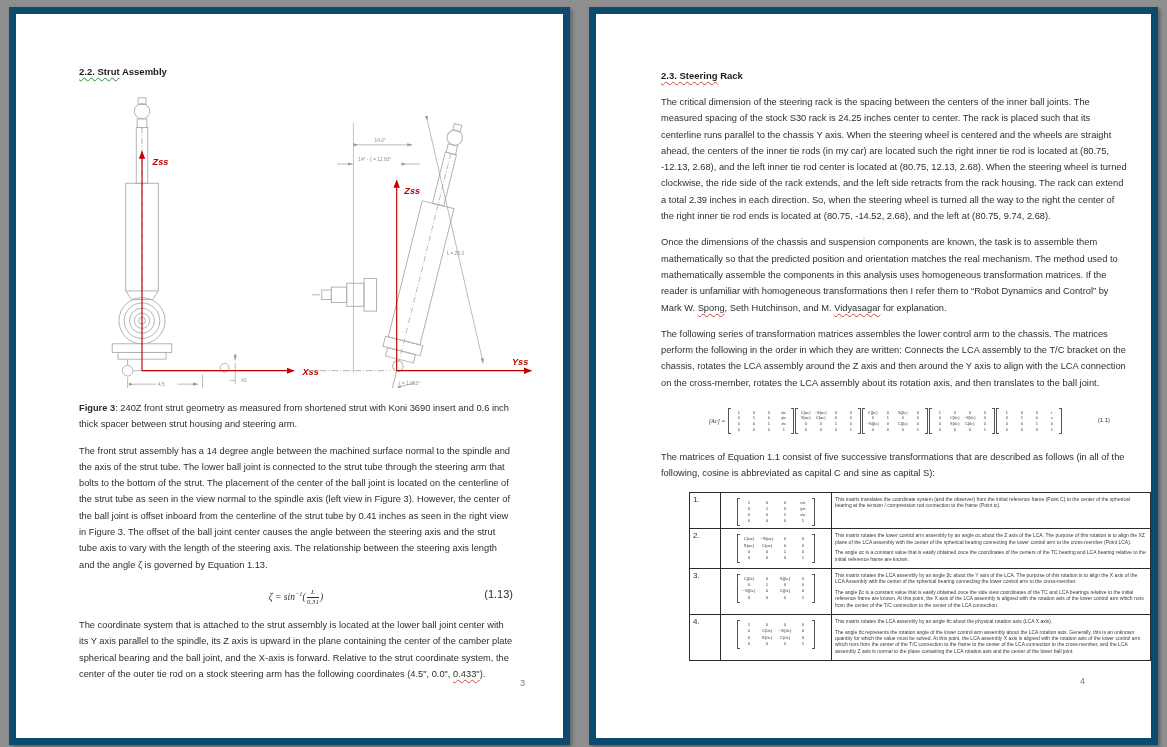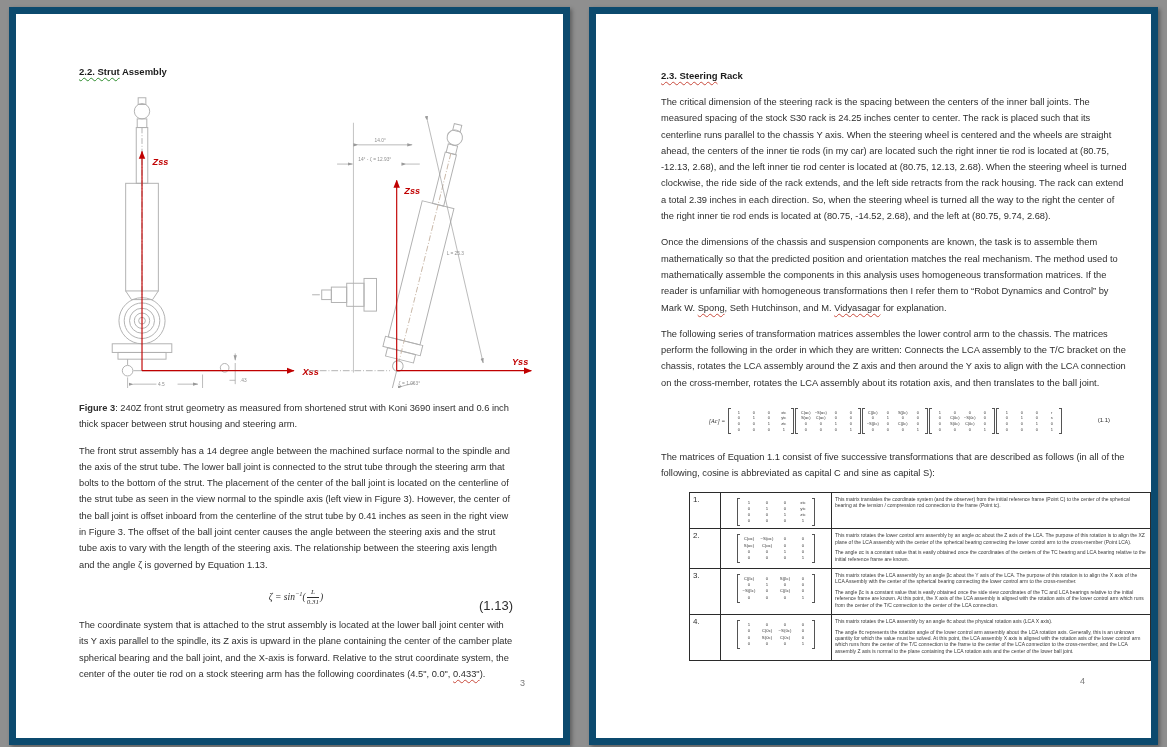--- a/index.html
+++ b/index.html
@@ -20,21 +20,21 @@
   .pageno{position:absolute;font-size:9px;color:#7a7a7a;}
   .pn3{right:38px;bottom:50px;}
   .pn4{right:66px;bottom:52px;}
   
   .eq113{position:relative;text-align:center;font-family:"Liberation Serif",serif;font-style:italic;
          font-size:9.5px;margin:4px 0 12px 0;height:22px;line-height:22px;}
   .eq113 sup{font-size:6.5px;}
   .frac{display:inline-block;vertical-align:middle;text-align:center;font-size:7px;line-height:7px;margin:0 1px;}
   .frac .num{display:block;border-bottom:0.8px solid #2e2e2e;padding:0 2px 1px 2px;}
   .frac .den{display:block;padding-top:1px;}
-  .eqtag{position:absolute;right:0;top:12px;font-family:"Liberation Sans",sans-serif;font-style:normal;font-size:13px;color:#2e2e2e;}
+  .eqtag{position:absolute;right:0;top:0;font-family:"Liberation Sans",sans-serif;font-style:normal;font-size:11px;color:#2e2e2e;}
   
   .eq11{position:relative;display:flex;align-items:center;justify-content:center;gap:1px;
         margin:2px 18px 8px 0;height:40px;}
   .eq11-lhs{font-size:6px;font-style:italic;font-family:"Liberation Serif",serif;margin-right:2px;}
   .matrix{display:inline-block;position:relative;border-left:1px solid #555;border-right:1px solid #555;
           padding:2px 2px;font-size:4px;line-height:5.6px;color:#3a3a3a;font-family:"Liberation Sans",sans-serif;}
   .matrix::before,.matrix::after{content:"";position:absolute;left:0;right:0;height:1px;
      background:linear-gradient(90deg,#555 0 2px,transparent 2px calc(100% - 2px),#555 calc(100% - 2px) 100%);}
   .matrix::before{top:0;}
   .matrix::after{bottom:0;}

